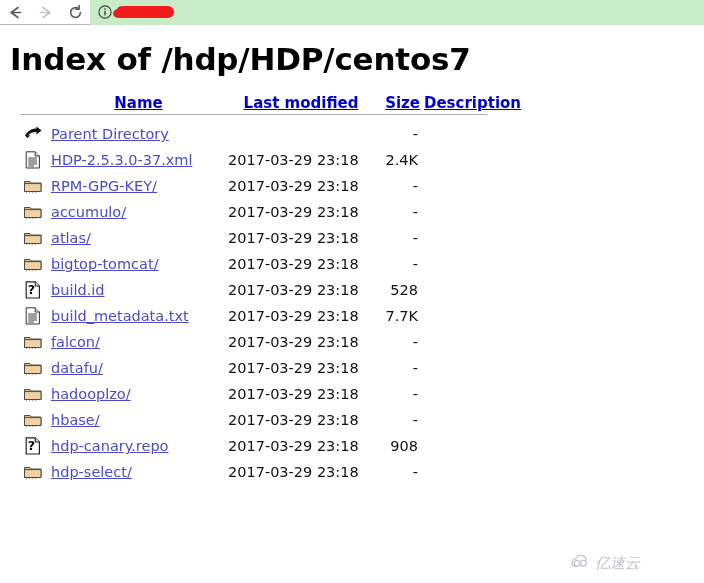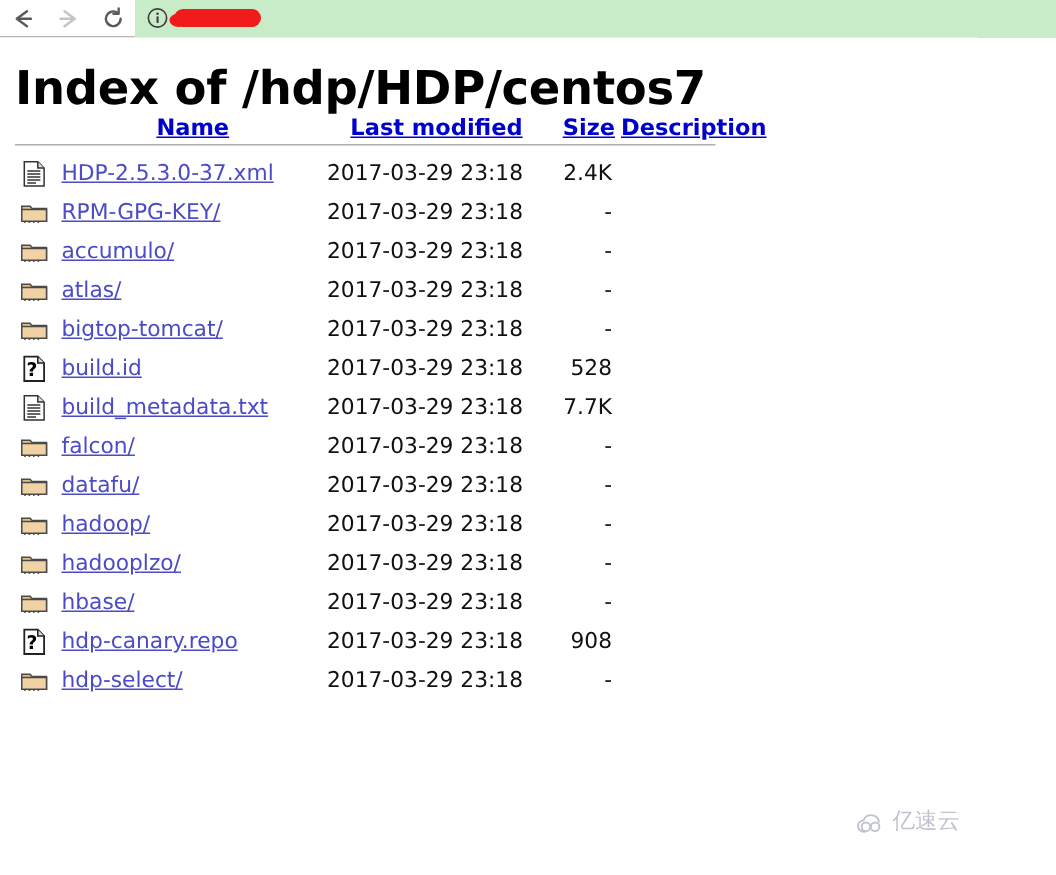--- a/index.html
+++ b/index.html
@@ -110,21 +110,22 @@
     font-weight: bold;
     color: #000000;
     margin: 0;
     padding: 17px 0 0 10px;
     letter-spacing: -0.2px;
     line-height: 1.1;
     font-family: "DejaVu Sans", sans-serif;
   }
 
   .listing {
-    padding-left: 10px;
+    margin-top: 18px;
+    padding-left: 20px;
     font-family: "DejaVu Sans", sans-serif;
   }
 
   table.idx {
     border-collapse: collapse;
     font-size: 14.5px;
     color: #000000;
   }
   table.idx td, table.idx th {
     padding: 0;
@@ -182,26 +183,27 @@
     padding-left: 3px;
   }
 
   
   .ic { display: inline-block; width: 20px; height: 20px; vertical-align: middle; }
 
   
   .watermark {
     position: absolute;
     right: 12px;
-    bottom: 26px;
-    display: flex;
-    align-items: flex-end;
+    bottom: 10px;
+    display: flex;
+    align-items: flex-start;
     gap: 3px;
     opacity: 0.55;
     pointer-events: none;
+    font-style: italic;
   }
   .watermark .wm-text {
     font-size: 15px;
     color: #8d93a6;
     font-family: "DejaVu Sans", sans-serif;
     letter-spacing: 0px;
   }
 </style>
 </head>
 <body>
@@ -272,20 +274,30 @@
           </td>
           <td class="h-desc">
             <a href="#">Description</a>
           </td>
         </tr>
         <tr class="rule-row">
           <td colspan="5">
             <div class="rule"></div>
           </td>
         </tr>
+      <tr class="frow">
+            <td class="c-icon"><svg width="20" height="20" viewBox="0 0 20 20" class="ic">
+                <path d="M2 11.8 C4.2 7.2 8.6 4.6 13.4 4.6 L13.4 2.4 L18.6 6.4 L13.4 10.4 L13.4 8.1 C9.6 8.1 6.2 9.6 4.1 12.4 Z" fill="#111111"></path>
+                <path d="M2 11.8 C3.4 12.8 3.9 13.3 4.6 14.2 C5.6 12.9 6.2 12.4 7.4 11.5 C5.8 11.1 4.3 11.1 2 11.8 Z" fill="#111111"></path>
+              </svg></td>
+            <td class="c-name"><a href="#">Parent Directory</a></td>
+            <td class="c-date"></td>
+            <td class="c-size">-</td>
+            <td class="c-desc"></td>
+          </tr>
           <tr class="frow">
             <td class="c-icon"><svg width="20" height="20" viewBox="0 0 20 20" class="ic">
                 <path d="M3.2 1.8 L12.2 1.8 L16.4 6 L16.4 18 L3.2 18 Z" fill="#ffffff" stroke="#333333" stroke-width="1"></path>
                 <path d="M12.2 1.8 L12.2 6 L16.4 6" fill="#dfdfdf" stroke="#333333" stroke-width="1"></path>
                 <g stroke="#333333" stroke-width="0.95">
                   <line x1="5.2" y1="8" x2="13.9" y2="8"></line>
                   <line x1="5.2" y1="10" x2="13.9" y2="10"></line>
                   <line x1="5.2" y1="12" x2="13.9" y2="12"></line>
                   <line x1="5.2" y1="14" x2="13.9" y2="14"></line>
                   <line x1="5.2" y1="16" x2="11" y2="16"></line>
@@ -410,34 +422,20 @@
           </tr>
           <tr class="frow">
             <td class="c-icon"><svg width="20" height="20" viewBox="0 0 20 20" class="ic">
                 <path d="M1.5 5.5 L7 5.5 L8.4 7 L18 7 L18 15.5 L1.5 15.5 Z" fill="#e3c08a" stroke="#4a4a4a" stroke-width="1"></path>
                 <path d="M1.5 7.6 L18 7.6 L18 15.5 L1.5 15.5 Z" fill="#f0d2a4" stroke="#4a4a4a" stroke-width="1"></path>
                 <line x1="3.6" y1="15.5" x2="3.6" y2="16.6" stroke="#4a4a4a" stroke-width="1"></line>
                 <line x1="6.6" y1="15.5" x2="6.6" y2="16.6" stroke="#4a4a4a" stroke-width="1"></line>
                 <line x1="9.6" y1="15.5" x2="9.6" y2="16.6" stroke="#4a4a4a" stroke-width="1"></line>
                 <line x1="12.6" y1="15.5" x2="12.6" y2="16.6" stroke="#4a4a4a" stroke-width="1"></line>
               </svg></td>
-            <td class="c-name"><a href="#">hadoop/</a></td>
-            <td class="c-date">2017-03-29 23:18</td>
-            <td class="c-size">-</td>
-            <td class="c-desc"></td>
-          </tr>
-          <tr class="frow">
-            <td class="c-icon"><svg width="20" height="20" viewBox="0 0 20 20" class="ic">
-                <path d="M1.5 5.5 L7 5.5 L8.4 7 L18 7 L18 15.5 L1.5 15.5 Z" fill="#e3c08a" stroke="#4a4a4a" stroke-width="1"></path>
-                <path d="M1.5 7.6 L18 7.6 L18 15.5 L1.5 15.5 Z" fill="#f0d2a4" stroke="#4a4a4a" stroke-width="1"></path>
-                <line x1="3.6" y1="15.5" x2="3.6" y2="16.6" stroke="#4a4a4a" stroke-width="1"></line>
-                <line x1="6.6" y1="15.5" x2="6.6" y2="16.6" stroke="#4a4a4a" stroke-width="1"></line>
-                <line x1="9.6" y1="15.5" x2="9.6" y2="16.6" stroke="#4a4a4a" stroke-width="1"></line>
-                <line x1="12.6" y1="15.5" x2="12.6" y2="16.6" stroke="#4a4a4a" stroke-width="1"></line>
-              </svg></td>
             <td class="c-name"><a href="#">hadooplzo/</a></td>
             <td class="c-date">2017-03-29 23:18</td>
             <td class="c-size">-</td>
             <td class="c-desc"></td>
           </tr>
           <tr class="frow">
             <td class="c-icon"><svg width="20" height="20" viewBox="0 0 20 20" class="ic">
                 <path d="M1.5 5.5 L7 5.5 L8.4 7 L18 7 L18 15.5 L1.5 15.5 Z" fill="#e3c08a" stroke="#4a4a4a" stroke-width="1"></path>
                 <path d="M1.5 7.6 L18 7.6 L18 15.5 L1.5 15.5 Z" fill="#f0d2a4" stroke="#4a4a4a" stroke-width="1"></path>
                 <line x1="3.6" y1="15.5" x2="3.6" y2="16.6" stroke="#4a4a4a" stroke-width="1"></line>

